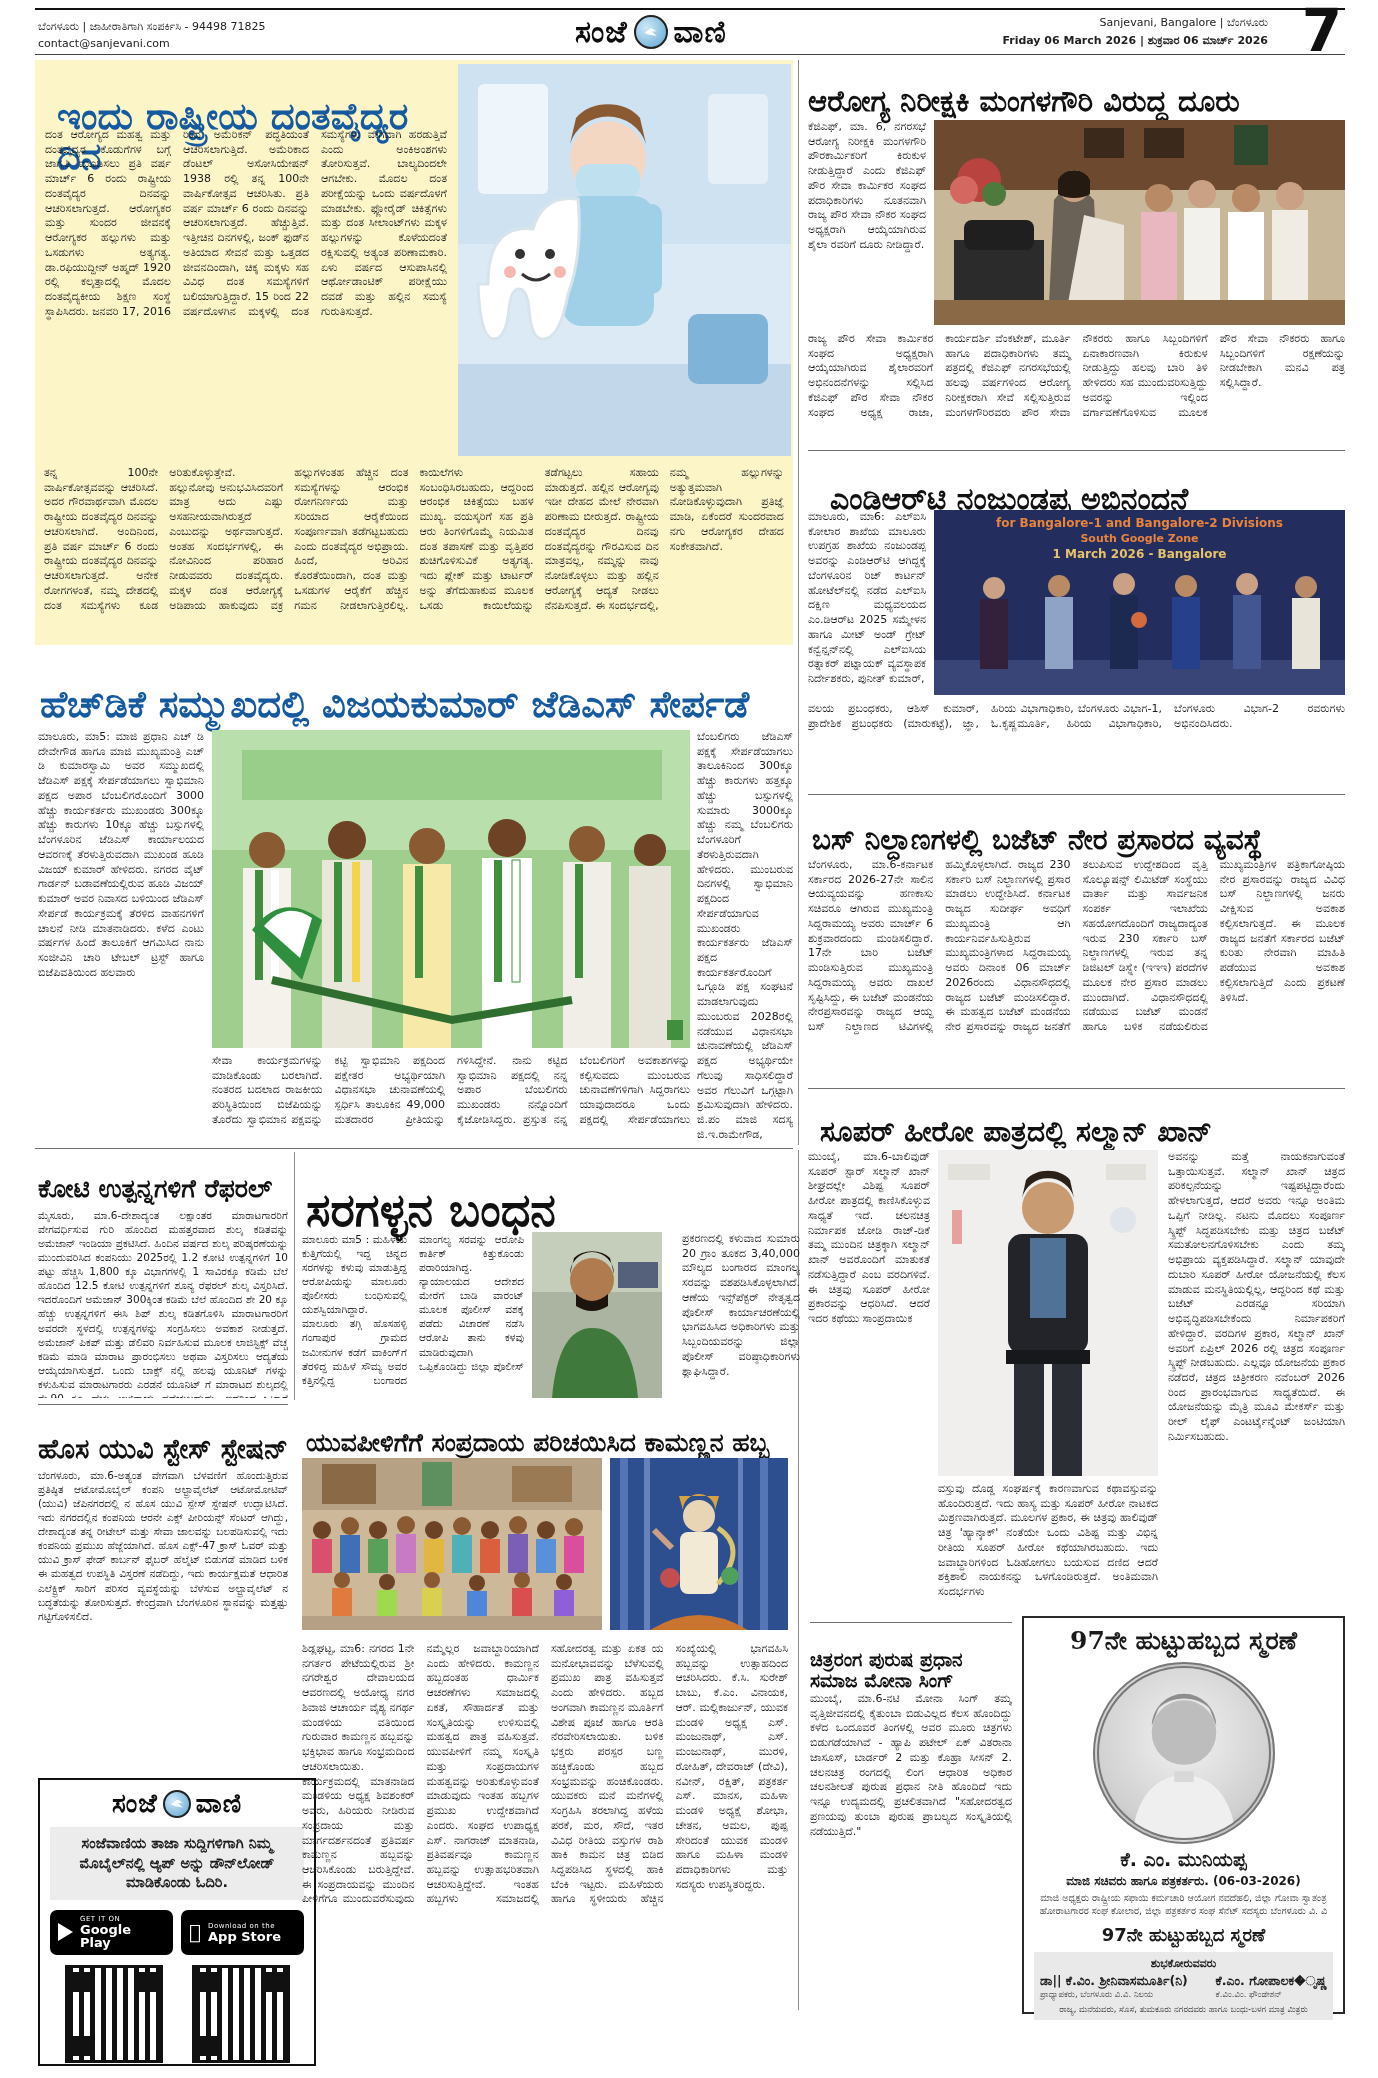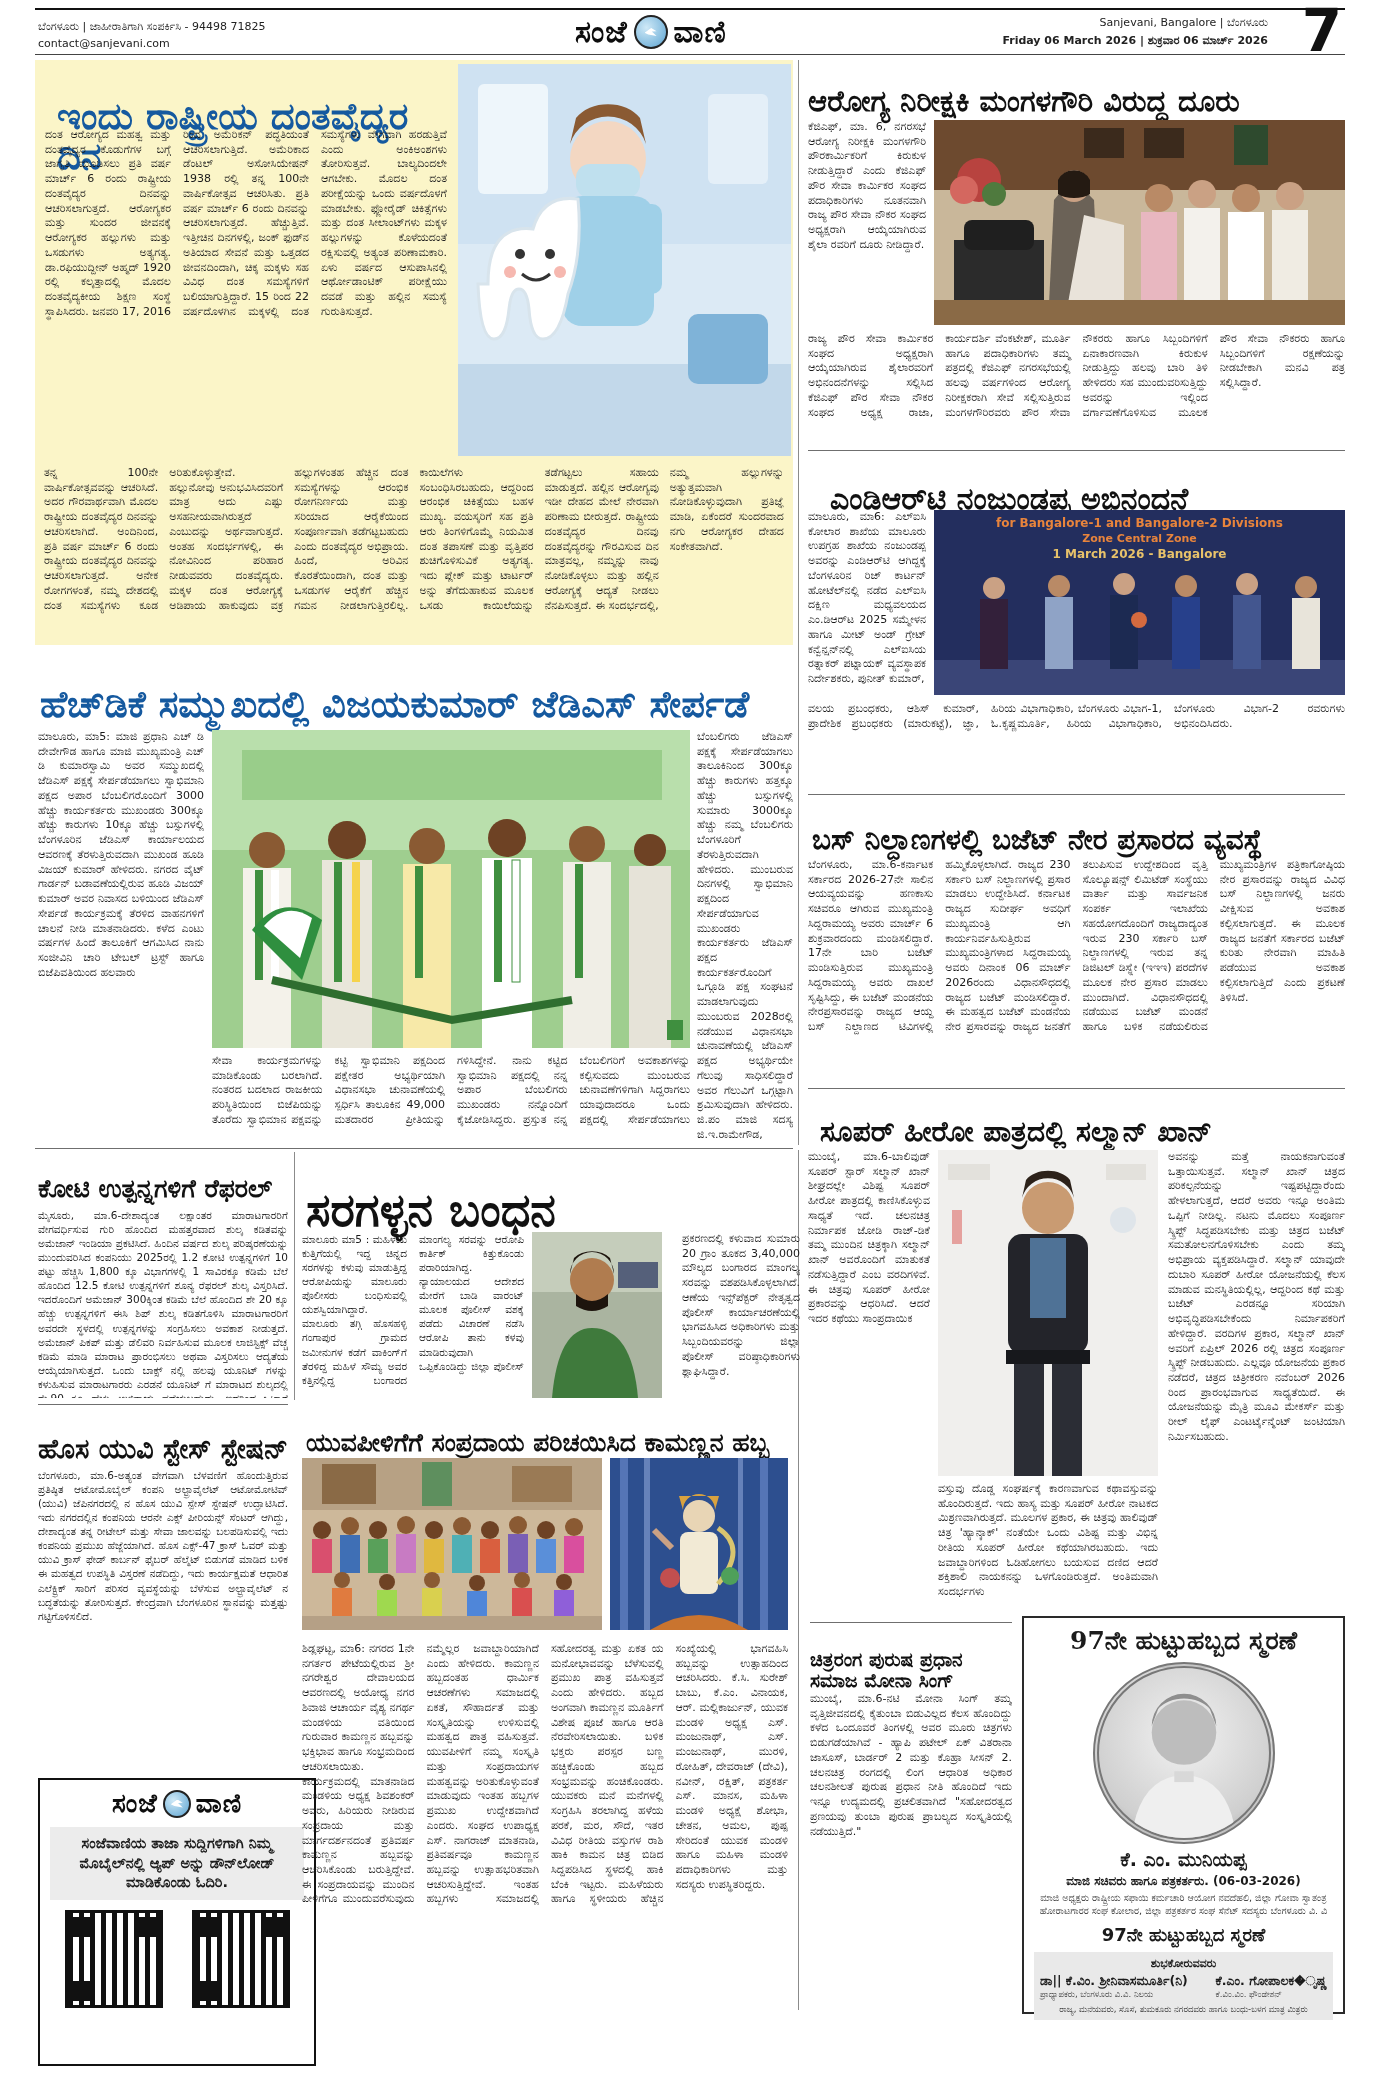--- a/index.html
+++ b/index.html
@@ -170,21 +170,21 @@
           <circle cx="252" cy="76" r="11" fill="#b98a66"></circle>
             <rect x="238" y="87" width="28" height="72" fill="#27408b"></rect>
           <circle cx="313" cy="74" r="11" fill="#caa184"></circle>
             <rect x="299" y="85" width="28" height="74" fill="#43568f"></rect>
           <circle cx="372" cy="77" r="11" fill="#b98a66"></circle>
             <rect x="358" y="88" width="28" height="71" fill="#e8e4da"></rect>
         </g>
         <circle cx="205" cy="110" r="8" fill="#d46a3f"></circle>
       </svg>
       <div class="banner-line" style="top:6px;font-size:12px;">for Bangalore-1 and Bangalore-2 Divisions</div>
-      <div class="banner-line" style="top:22px;font-size:11px;">Zone Central Zone</div>
+      <div class="banner-line" style="top:22px;font-size:11px;">South Google Zone</div>
       <div class="banner-line" style="top:37px;font-size:12px;color:#e8c26a;">1 March 2026 - Bangalore</div>
     </div>
     <div class="abs body-txt cols3" style="left:808px;top:702px;width:537px;height:86px;">ವಲಯ ಪ್ರಬಂಧಕರು, ಆಶಿಸ್ ಕುಮಾರ್, ಪ್ರಾದೇಶಿಕ ಪ್ರಬಂಧಕರು (ಮಾರುಕಟ್ಟೆ), ಜ್ಞಾ, ಹಿರಿಯ ವಿಭಾಗಾಧಿಕಾರಿ, ಬೆಂಗಳೂರು ವಿಭಾಗ-1, ಓ.ಕೃಷ್ಣಮೂರ್ತಿ, ಹಿರಿಯ ವಿಭಾಗಾಧಿಕಾರಿ, ಬೆಂಗಳೂರು ವಿಭಾಗ-2 ರವರುಗಳು ಅಭಿನಂದಿಸಿದರು.</div>
   </section>
   <div class="rule-h" style="left:808px;top:794px;width:537px;"></div>
 
   <section>
     <h2 class="abs hl" style="left:812px;top:802px;width:533px;font-size:28px;">ಬಸ್ ನಿಲ್ದಾಣಗಳಲ್ಲಿ ಬಜೆಟ್ ನೇರ ಪ್ರಸಾರದ ವ್ಯವಸ್ಥೆ</h2>
     <div class="abs body-txt cols4" style="left:808px;top:858px;width:537px;height:224px;">ಬೆಂಗಳೂರು, ಮಾ.6-ಕರ್ನಾಟಕ ಸರ್ಕಾರದ 2026-27ನೇ ಸಾಲಿನ ಆಯವ್ಯಯವನ್ನು ಹಣಕಾಸು ಸಚಿವರೂ ಆಗಿರುವ ಮುಖ್ಯಮಂತ್ರಿ ಸಿದ್ದರಾಮಯ್ಯ ಅವರು ಮಾರ್ಚ್ 6 ಶುಕ್ರವಾರದಂದು ಮಂಡಿಸಲಿದ್ದಾರೆ. 17ನೇ ಬಾರಿ ಬಜೆಟ್ ಮಂಡಿಸುತ್ತಿರುವ ಮುಖ್ಯಮಂತ್ರಿ ಸಿದ್ದರಾಮಯ್ಯ ಅವರು ದಾಖಲೆ ಸೃಷ್ಟಿಸಿದ್ದು, ಈ ಬಜೆಟ್ ಮಂಡನೆಯ ನೇರಪ್ರಸಾರವನ್ನು ರಾಜ್ಯದ ಆಯ್ದ ಬಸ್ ನಿಲ್ದಾಣದ ಟಿವಿಗಳಲ್ಲಿ ಹಮ್ಮಿಕೊಳ್ಳಲಾಗಿದೆ. ರಾಜ್ಯದ 230 ಸರ್ಕಾರಿ ಬಸ್ ನಿಲ್ದಾಣಗಳಲ್ಲಿ ಪ್ರಸಾರ ಮಾಡಲು ಉದ್ದೇಶಿಸಿದೆ. ಕರ್ನಾಟಕ ರಾಜ್ಯದ ಸುದೀರ್ಘ ಅವಧಿಗೆ ಮುಖ್ಯಮಂತ್ರಿ ಆಗಿ ಕಾರ್ಯನಿರ್ವಹಿಸುತ್ತಿರುವ ಮುಖ್ಯಮಂತ್ರಿಗಳಾದ ಸಿದ್ದರಾಮಯ್ಯ ಅವರು ದಿನಾಂಕ 06 ಮಾರ್ಚ್ 2026ರಂದು ವಿಧಾನಸೌಧದಲ್ಲಿ ರಾಜ್ಯದ ಬಜೆಟ್ ಮಂಡಿಸಲಿದ್ದಾರೆ. ಈ ಮಹತ್ವದ ಬಜೆಟ್ ಮಂಡನೆಯ ನೇರ ಪ್ರಸಾರವನ್ನು ರಾಜ್ಯದ ಜನತೆಗೆ ತಲುಪಿಸುವ ಉದ್ದೇಶದಿಂದ ವೃತ್ತಿ ಸೊಲ್ಯೂಷನ್ಸ್ ಲಿಮಿಟೆಡ್ ಸಂಸ್ಥೆಯು ವಾರ್ತಾ ಮತ್ತು ಸಾರ್ವಜನಿಕ ಸಂಪರ್ಕ ಇಲಾಖೆಯ ಸಹಯೋಗದೊಂದಿಗೆ ರಾಜ್ಯದಾದ್ಯಂತ ಇರುವ 230 ಸರ್ಕಾರಿ ಬಸ್ ನಿಲ್ದಾಣಗಳಲ್ಲಿ ಇರುವ ತನ್ನ ಡಿಜಿಟಲ್ ಡಿಸ್ಪ್ಲೇ (ಇಇಇ) ಪರದೆಗಳ ಮೂಲಕ ನೇರ ಪ್ರಸಾರ ಮಾಡಲು ಮುಂದಾಗಿದೆ. ವಿಧಾನಸೌಧದಲ್ಲಿ ನಡೆಯುವ ಬಜೆಟ್ ಮಂಡನೆ ಹಾಗೂ ಬಳಿಕ ನಡೆಯಲಿರುವ ಮುಖ್ಯಮಂತ್ರಿಗಳ ಪತ್ರಿಕಾಗೋಷ್ಠಿಯ ನೇರ ಪ್ರಸಾರವನ್ನು ರಾಜ್ಯದ ವಿವಿಧ ಬಸ್ ನಿಲ್ದಾಣಗಳಲ್ಲಿ ಜನರು ವೀಕ್ಷಿಸುವ ಅವಕಾಶ ಕಲ್ಪಿಸಲಾಗುತ್ತದೆ. ಈ ಮೂಲಕ ರಾಜ್ಯದ ಜನತೆಗೆ ಸರ್ಕಾರದ ಬಜೆಟ್ ಕುರಿತು ನೇರವಾಗಿ ಮಾಹಿತಿ ಪಡೆಯುವ ಅವಕಾಶ ಕಲ್ಪಿಸಲಾಗುತ್ತಿದೆ ಎಂದು ಪ್ರಕಟಣೆ ತಿಳಿಸಿದೆ.</div>
   </section>
@@ -321,20 +321,36 @@
 
   <section class="appbox" style="left:38px;top:1778px;width:278px;height:288px;">
     <div class="lg">
       <span class="logo-txt">ಸಂಜೆ</span>
       <span class="logo-orb" style="width:24px;height:24px;">
           <span></span>
         </span>
       <span class="logo-txt">ವಾಣಿ</span>
     </div>
     <div class="msg">ಸಂಜೆವಾಣಿಯ ತಾಜಾ ಸುದ್ದಿಗಳಿಗಾಗಿ ನಿಮ್ಮ ಮೊಬೈಲ್‌ನಲ್ಲಿ ಆ್ಯಪ್ ಅನ್ನು ಡೌನ್‌ಲೋಡ್ ಮಾಡಿಕೊಂಡು ಓದಿರಿ.</div>
+    <div class="badges">
+      <div class="badge">
+        <span class="tri"></span>
+        <span>
+            <div class="tag">GET IT ON</div>
+              <div class="nm">Google Play</div>
+          </span>
+      </div>
+      <div class="badge">
+        <span class="ic"></span>
+        <span>
+            <div class="tag">Download on the</div>
+              <div class="nm">App Store</div>
+          </span>
+      </div>
+    </div>
     <div class="qrs">
       <div class="qr"></div>
       <div class="qr"></div>
     </div>
   </section>
 
   <section>
     <h2 class="abs hl" style="left:306px;top:1408px;width:484px;font-size:25px;">ಯುವಪೀಳಿಗೆಗೆ ಸಂಪ್ರದಾಯ ಪರಿಚಯಿಸಿದ ಕಾಮಣ್ಣನ ಹಬ್ಬ</h2>
     <div class="photo" style="left:302px;top:1458px;width:300px;height:172px;">
       <svg viewBox="0 0 300 172" preserveAspectRatio="none">

